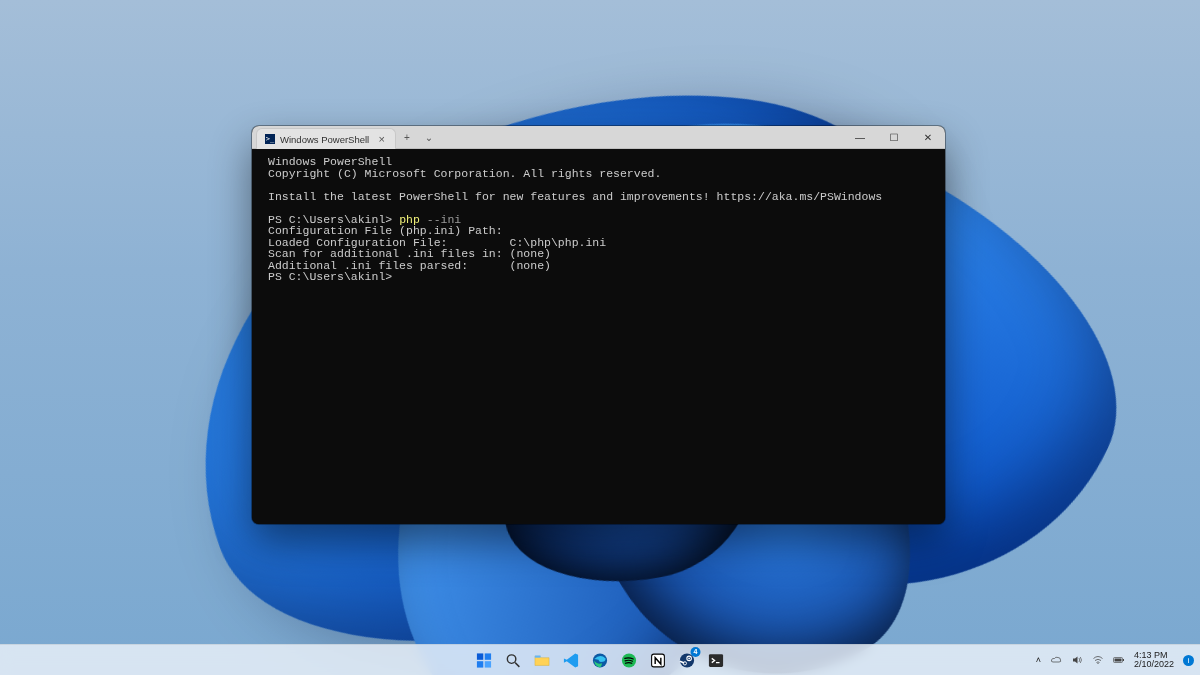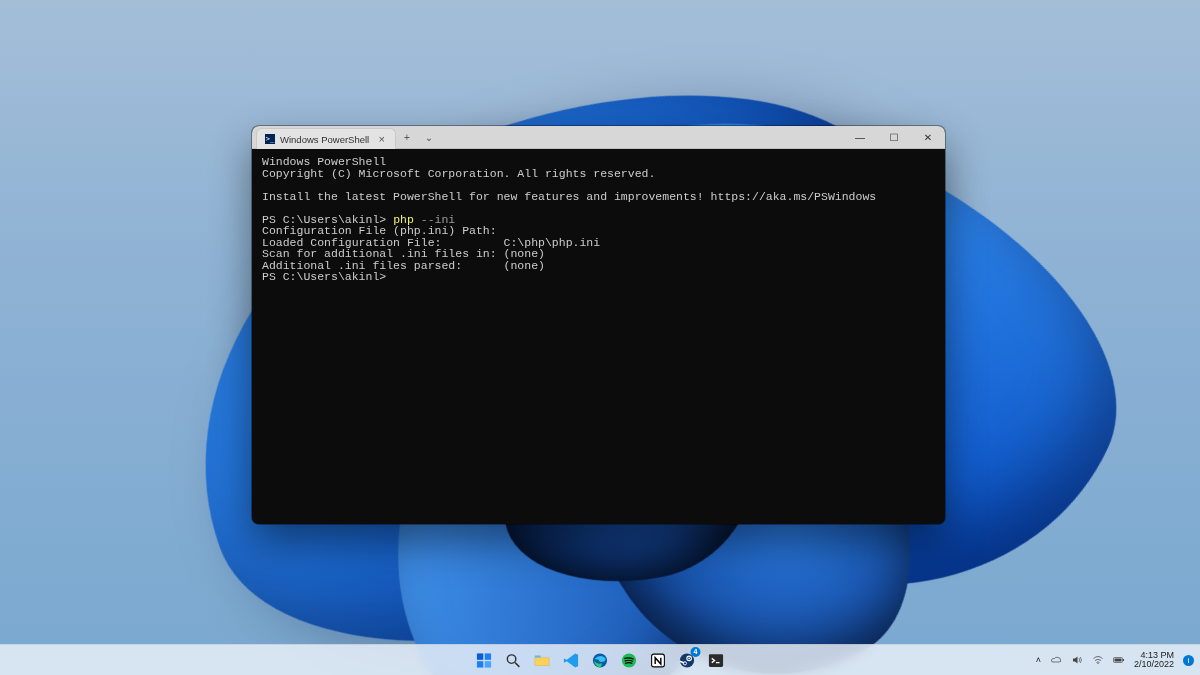--- a/index.html
+++ b/index.html
@@ -95,21 +95,21 @@
   .spacer { flex:1; }
   .win-controls { display:flex; }
   .win-btn {
     width: 34px;
     display:flex; align-items:center; justify-content:center;
     font-size: 10px; color:#303030; cursor:pointer;
   }
 
   .terminal {
     flex: 1;
-    padding: 7px 10px;
+    padding: 7px 16px;
     font-family: Consolas, "Courier New", monospace;
     font-size: 11.5px;
     line-height: 1.0;
     color: #cccccc;
     white-space: pre;
     background: #0c0c0c;
     overflow: hidden;
   }
   .cmd { color: #f2f27a; }
   .flag { color: #9b9b9b; }
@@ -151,21 +151,21 @@
     position: absolute;
     right: 6px;
     display: flex;
     align-items: center;
     gap: 9px;
     font-size: 9px;
     color: #202020;
   }
   .tb-right .ico { display:flex; align-items:center; }
   .tb-right svg { width:12px; height:12px; }
-  .clock { text-align:right; line-height:1.05; font-size:9px; }
+  .clock { text-align:left; line-height:1.05; font-size:9px; }
   .accent-dot {
     width:11px; height:11px; border-radius:50%;
     background:#0078d4; color:#fff; font-size:8px;
     display:flex; align-items:center; justify-content:center;
   }
 </style>
 </head>
 <body>
 
 <div class="desktop">

